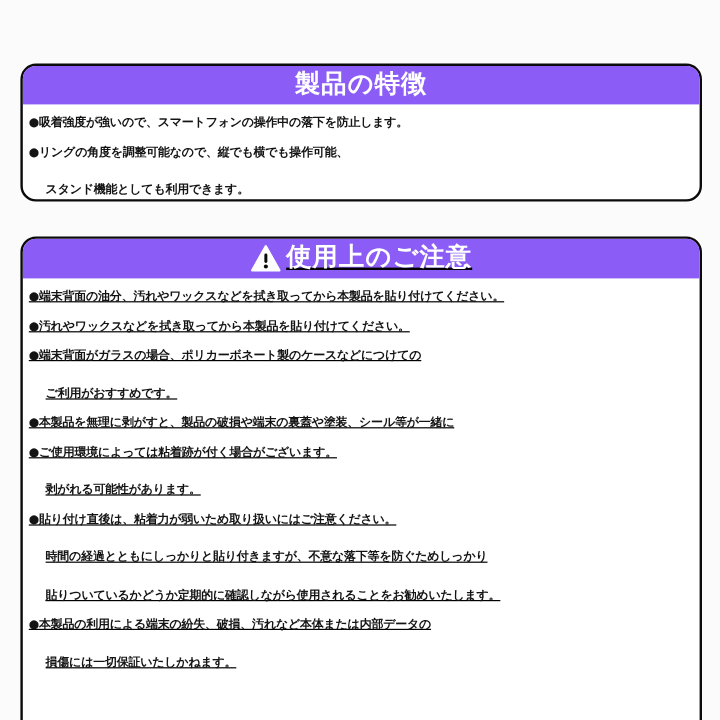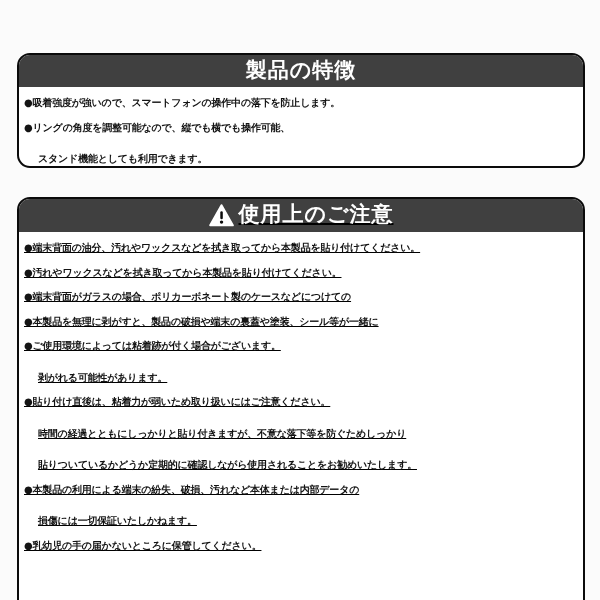--- a/index.html
+++ b/index.html
@@ -31,21 +31,21 @@
     height: 115px;
   }
   .box-caution {
     left: 17px;
     top: 197px;
     width: 568px;
     height: 437px;
     text-decoration: underline;
   }
   .box-header {
-    background: #404040;
+    background: #8b5cf6;
     color: #ffffff;
     display: flex;
     align-items: center;
     justify-content: center;
     gap: 5px;
     font-weight: bold;
   }
   .box-features .box-header { height: 32px; }
   .box-caution  .box-header { height: 33px; }
   .box-header .title {
@@ -102,25 +102,25 @@
           <rect x="11.3" y="7.2" width="2.5" height="8" rx="1.2" fill="#0b0b0b"></rect>
           <circle cx="12.55" cy="18.1" r="1.7" fill="#0b0b0b"></circle>
         </svg>
       </span>
       <span class="title">使用上のご注意</span>
     </header>
     <div class="box-body">
       <p class="line bullet">●端末背面の油分、汚れやワックスなどを拭き取ってから本製品を貼り付けてください。</p>
       <p class="line bullet">●汚れやワックスなどを拭き取ってから本製品を貼り付けてください。</p>
       <p class="line bullet">●端末背面がガラスの場合、ポリカーボネート製のケースなどにつけての</p>
+      <p class="line cont">ご利用がおすすめです。</p>
       <p class="line bullet">●本製品を無理に剥がすと、製品の破損や端末の裏蓋や塗装、シール等が一緒に</p>
       <p class="line bullet">●ご使用環境によっては粘着跡が付く場合がございます。</p>
       <p class="line cont">剥がれる可能性があります。</p>
       <p class="line bullet">●貼り付け直後は、粘着力が弱いため取り扱いにはご注意ください。</p>
       <p class="line cont">時間の経過とともにしっかりと貼り付きますが、不意な落下等を防ぐためしっかり</p>
       <p class="line cont">貼りついているかどうか定期的に確認しながら使用されることをお勧めいたします。</p>
       <p class="line bullet">●本製品の利用による端末の紛失、破損、汚れなど本体または内部データの</p>
       <p class="line cont">損傷には一切保証いたしかねます。</p>
-      <p class="line bullet">●乳幼児の手の届かないところに保管してください。</p>
     </div>
   </section>
 
 </div>
 
 </body></html>

